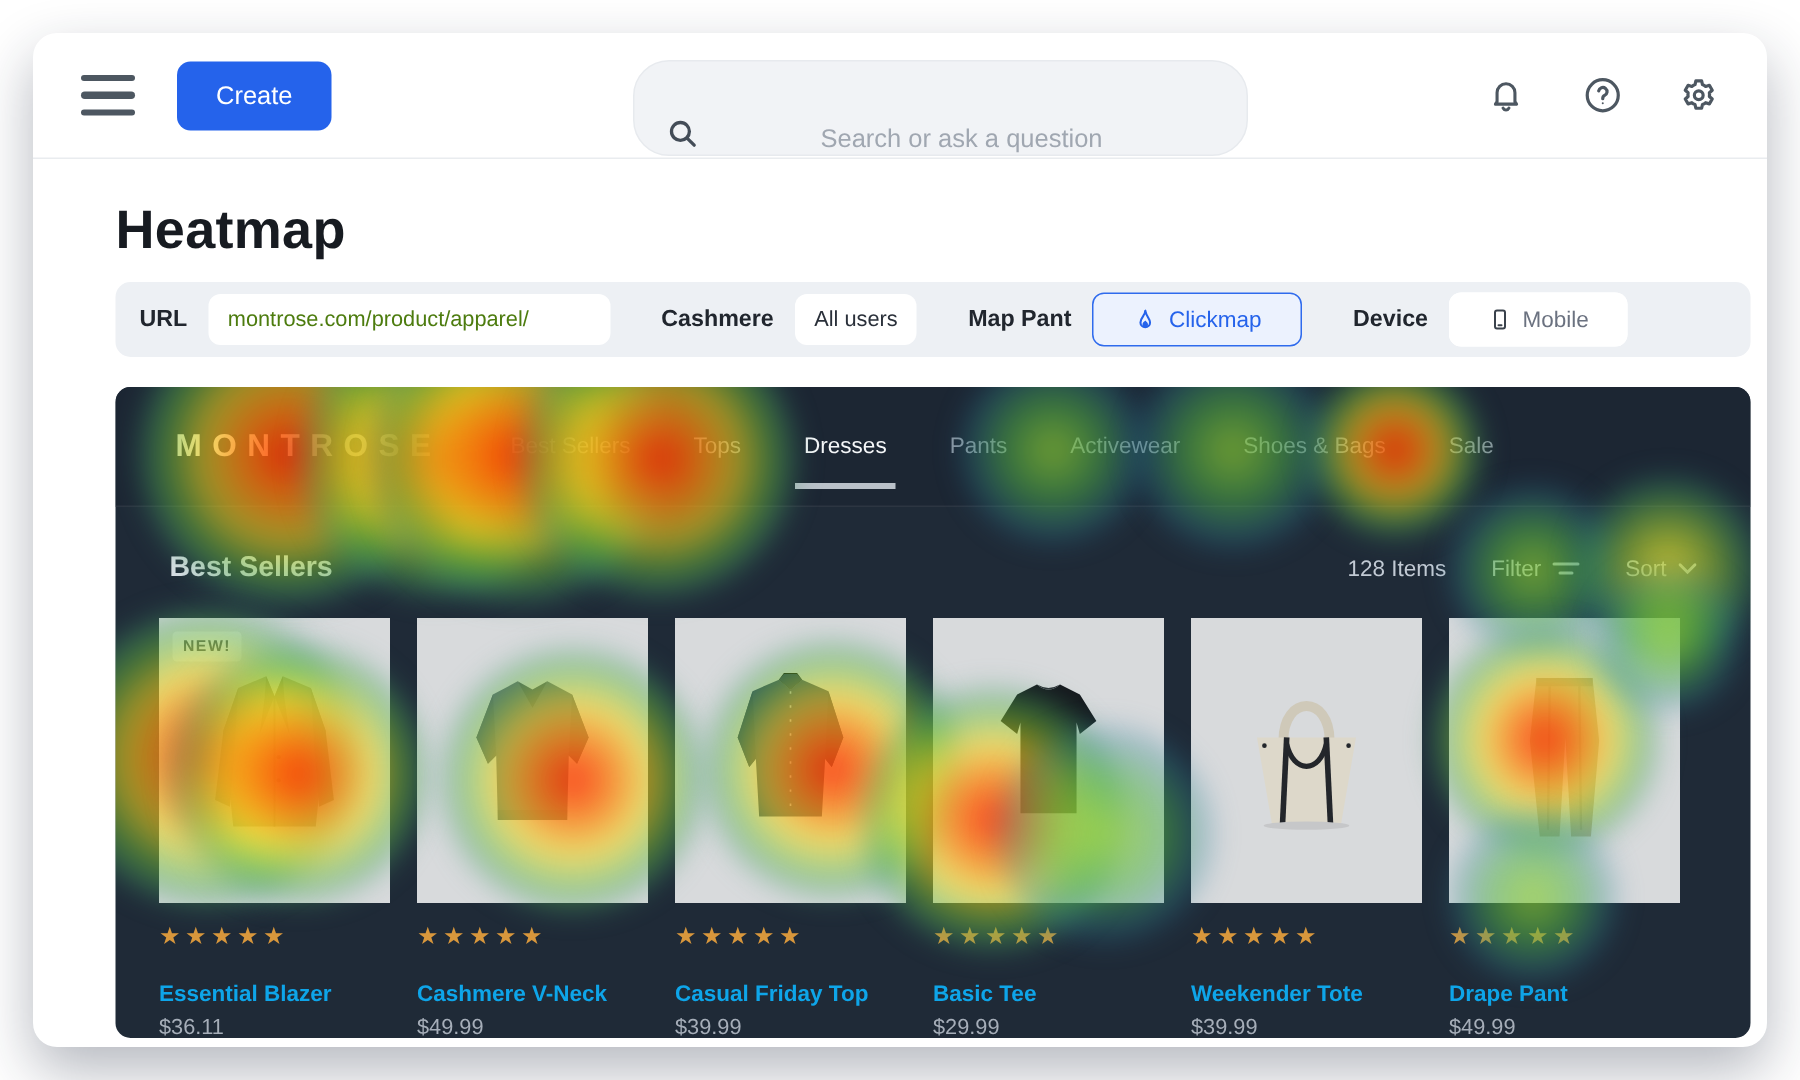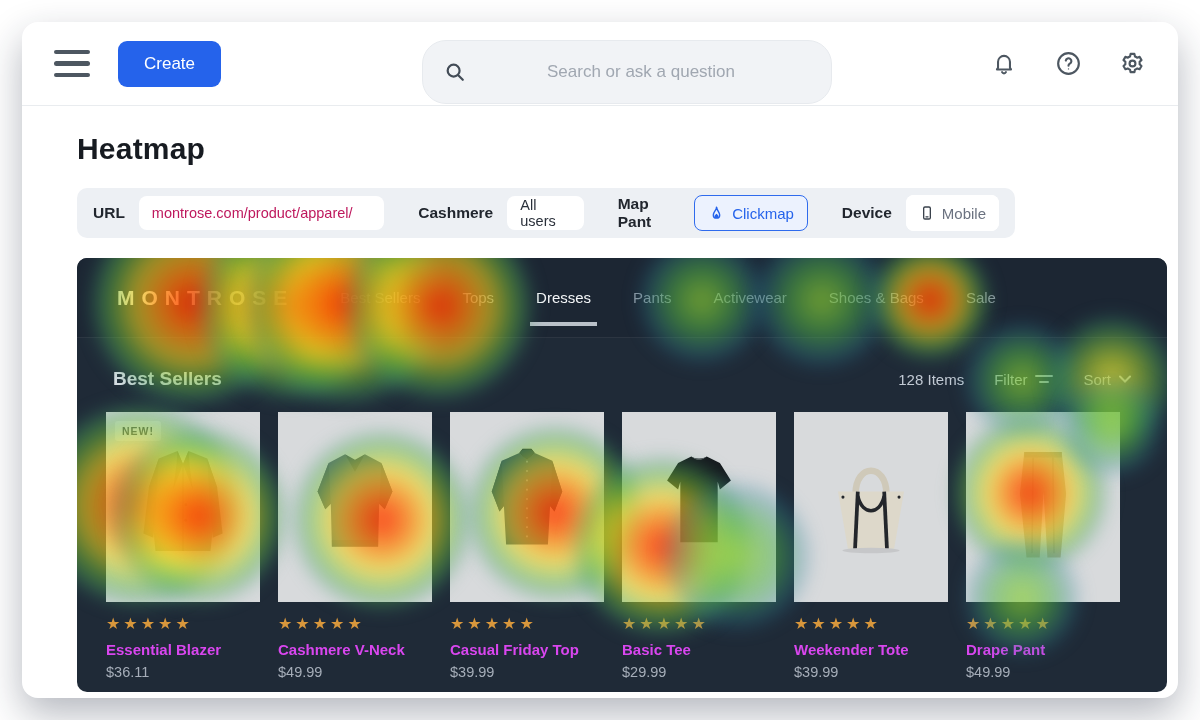--- a/index.html
+++ b/index.html
@@ -9,41 +9,41 @@
     background:#fff; border-radius:16px; box-shadow:0 16px 38px rgba(25,35,55,.32); overflow:hidden; }
 
   
   .topbar{ position:relative; height:84px; display:flex; align-items:center; padding:0 32px;
     border-bottom:1px solid #e9ecef; }
   .hamburger{ width:36px; display:flex; flex-direction:column; gap:7px; cursor:pointer; }
   .hamburger div{ height:4.5px; background:#4d5761; border-radius:3px; }
   .create-btn{ margin-left:28px; background:#2563eb; color:#ffffff; border:none; border-radius:9px;
     font-size:17px; padding:13px 26px; font-family:inherit; cursor:pointer; }
   .search-pill{ position:absolute; left:400px; top:18px; width:410px; height:64px; background:#f1f3f6;
-    border:1px solid #e7eaee; border-radius:24px; display:flex; align-items:center; padding:0 18px; }
+    border:1px solid #e7eaee; border-radius:24px; display:flex; align-items:flex-end; padding:0 18px; }
   .search-pill input{ flex:1; border:none; background:transparent; outline:none; text-align:center;
     font-size:17px; color:#3c4450; font-family:inherit; }
   .search-pill input::placeholder{ color:#a0a7b1; }
   .topbar-icons{ margin-left:auto; display:flex; align-items:center; gap:36px; }
   .icon-btn{ width:28px; height:28px; display:flex; align-items:center; justify-content:center; cursor:pointer; }
 
   
-  .page-title{ margin:26px 0 0 55px; font-size:30px; font-weight:700; color:#171b21; letter-spacing:.2px; }
-
-  
-  .filter-bar{ position:absolute; left:55px; top:166px; width:938px; height:50px; background:#edf0f4;
+  .page-title{ margin:26px 0 0 55px; font-size:36px; font-weight:700; color:#171b21; letter-spacing:.2px; }
+
+  
+  .filter-bar{ position:absolute; left:55px; top:166px; width:1090px; height:50px; background:#edf0f4;
     border-radius:10px; display:flex; align-items:center; padding:0 16px; gap:14px; }
   .f-label{ font-size:15.5px; font-weight:700; color:#21262e; }
   .f-box{ background:#fff; border-radius:8px; height:34px; display:flex; align-items:center;
     padding:0 13px; font-size:14.5px; color:#2a303a; }
   .url-box{ width:268px; }
-  .url-box input{ border:none; outline:none; width:100%; font-size:14.5px; color:#be185d; font-family:inherit; background:transparent; }
+  .url-box input{ border:none; outline:none; width:100%; font-size:14.5px; color:#4d7c0f; font-family:inherit; background:transparent; }
   .gap-lg{ margin-left:20px; }
   .toggle-btn{ height:36px; border-radius:8px; display:flex; align-items:center; gap:7px;
-    padding:0 13px; font-size:15px; cursor:pointer; }
+    padding:0 26px; font-size:15px; cursor:pointer; }
   .toggle-active{ border:1.5px solid #2f6bed; background:#ecf2fe; color:#2563eb; }
   .device-group{ background:#fff; border-radius:8px; display:flex; align-items:center; height:36px; }
   .toggle-plain{ background:#fff; color:#6b7280; border:none; }
 
   
   .site-panel{ position:absolute; left:55px; top:236px; width:1090px; height:434px;
     background:#1f2a37; border-radius:10px; overflow:hidden; }
   .site-nav{ position:relative; height:80px; background:#1c2633; border-bottom:1px solid rgba(255,255,255,.07);
     display:flex; align-items:center; padding:0 40px; }
   .site-logo{ font-size:21px; font-weight:700; letter-spacing:7px; color:#ece7d9; margin-right:46px; cursor:pointer; }
@@ -60,21 +60,21 @@
   .filter-icon div{ height:2px; background:#c2cad4; border-radius:1px; }
   .filter-icon .l1{ width:18px; } .filter-icon .l2{ width:10px; margin-left:4px; }
 
   .grid{ display:flex; gap:18px; padding:22px 0 0 29px; }
   .product{ width:154px; }
   .p-img{ position:relative; width:154px; height:190px; background:#d8dadc; display:flex;
     align-items:center; justify-content:center; cursor:pointer; }
   .badge{ position:absolute; left:9px; top:9px; background:rgba(233,234,235,.92); color:#4a525b;
     font-size:10.5px; font-weight:700; letter-spacing:1px; padding:4px 7px; border-radius:3px; }
   .stars{ margin-top:12px; font-size:16px; letter-spacing:3px; color:#d8973c; }
-  .p-name{ margin-top:8px; font-size:15px; font-weight:700; color:#d946ef; }
+  .p-name{ margin-top:20px; font-size:15px; font-weight:700; color:#0ea5e9; }
   .p-price{ margin-top:6px; font-size:14.5px; color:#a6aeb9; }
 
   
   .heat-layer{ position:absolute; inset:0; pointer-events:none; }
   .blob{ position:absolute; border-radius:50%; filter:blur(9px); }
   .b-red{ background:radial-gradient(circle,
       rgba(255,42,0,.85) 0%, rgba(255,122,10,.78) 20%, rgba(250,220,30,.6) 40%,
       rgba(90,190,60,.48) 58%, rgba(30,80,200,.30) 78%, rgba(30,80,200,0) 95%); }
   .b-green{ background:radial-gradient(circle,
       rgba(150,210,50,.7) 0%, rgba(80,180,70,.55) 35%, rgba(45,130,150,.33) 62%,

